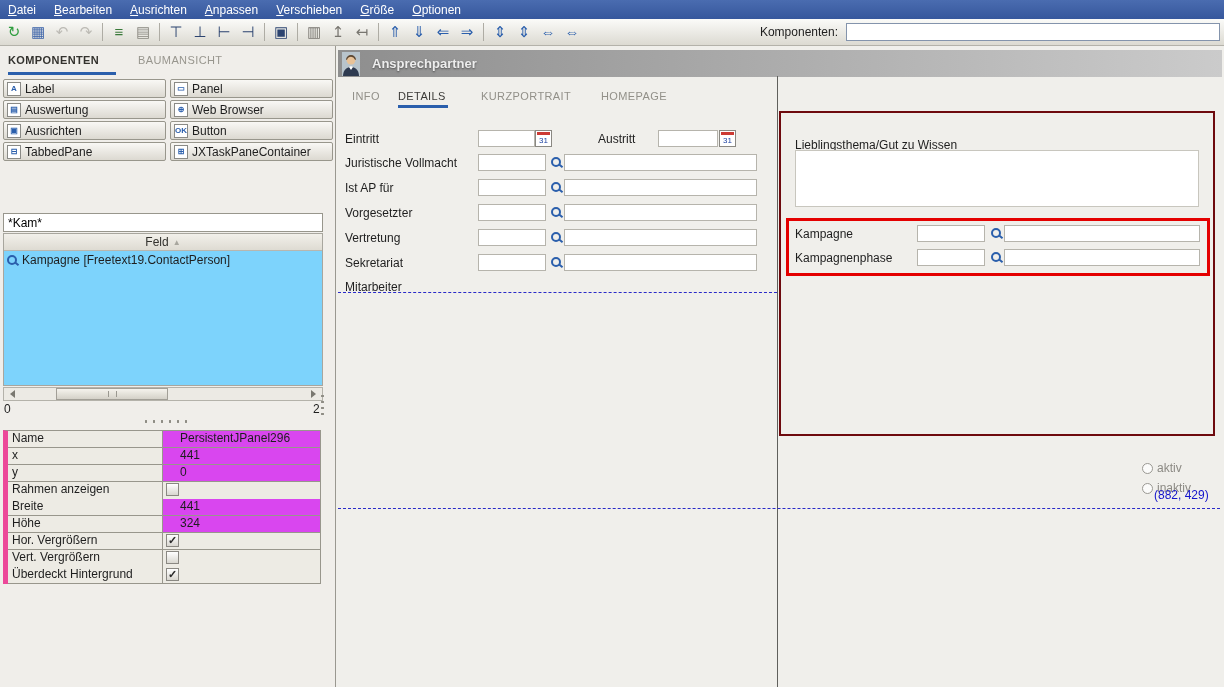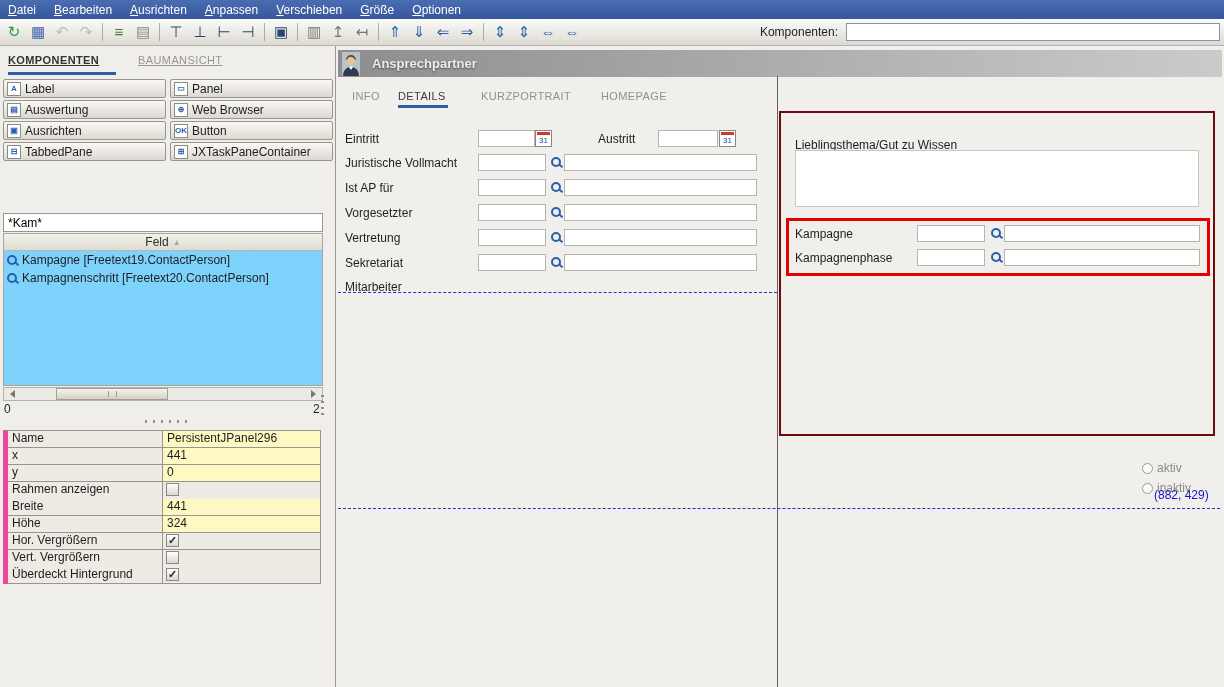--- a/index.html
+++ b/index.html
@@ -20,21 +20,21 @@
     display:flex; align-items:center; gap:2px; padding:0 3px; }
   .tbi { width:22px; height:20px; flex:none; text-align:center; line-height:20px;
     font-size:15px; border-radius:2px; }
   .tbsep { width:1px; height:18px; background:#aeaca4; margin:0 3px; flex:none; }
   .tb-label { margin-left:auto; margin-right:6px; font-size:12px; color:#1e1e1e; }
   .tb-input { width:374px; height:18px; flex:none; margin-right:1px;
     border:1px solid #8494ac; background:#fff; font-size:12px; font-family:inherit; }
   
   .leftpanel { position:absolute; left:0; top:46px; width:336px; height:641px;
     background:#f0eeea; border-right:1px solid #9a9890; }
-  .lp-tab { position:absolute; font-size:11px; letter-spacing:.4px; color:#98968e; cursor:default;text-decoration:underline; }
+  .lp-tab { position:absolute; font-size:11px; letter-spacing:.4px; color:#98968e; cursor:default; }
   .lp-tab.active { color:#33322e; font-weight:bold; }
   .lp-tab-underline { position:absolute; left:8px; top:26px; width:108px; height:3px; background:#2b5fac; }
   .palette { position:absolute; left:3px; top:33px; width:330px;
     display:grid; grid-template-columns:1fr 1fr; gap:2px 4px; }
   .pal-btn { height:19px; background:linear-gradient(#f9f8f5,#dcd9d1);
     border:1px solid #98968c; border-radius:2px; display:flex; align-items:center;
     gap:4px; padding:0 3px; font-size:12px; color:#1e1e1e; white-space:nowrap; overflow:hidden; }
   .pal-ico { width:14px; height:14px; flex:none; background:#fff; border:1px solid #8a8a86;
     font-size:8px; line-height:12px; text-align:center; color:#2b5fac; font-weight:bold; }
   .lp-dd { position:absolute; left:3px; top:142px; width:320px; height:19px;
@@ -67,22 +67,22 @@
     background-image:radial-gradient(circle,#8e8c84 1.1px,transparent 1.4px);
     background-size:8px 5px; }
   .grip-v { position:absolute; left:320px; top:347px; width:5px; height:26px;
     background-image:radial-gradient(circle,#8e8c84 1.1px,transparent 1.4px);
     background-size:5px 6px; }
   .prop-table { position:absolute; left:3px; top:384px; width:318px;
     border-top:1px solid #98968c; border-left:5px solid #ec4899; background:#fff; }
   .prop-row { display:grid; grid-template-columns:155px 1fr; height:17px; }
   .prop-name { background:#edebe4; border-right:1px solid #98968c; border-bottom:1px solid #98968c;
     font-size:12px; color:#1e1e1e; padding-left:4px; line-height:15px; white-space:nowrap; overflow:hidden; }
-  .prop-val { background:#fef9c3; border-right:1px solid #98968c; border-bottom:1px solid #98968c;
-    font-size:12px; color:#1e1e1e; padding-left:4px; line-height:15px; }
+  .prop-val { background:#d946ef; border-right:1px solid #98968c; border-bottom:1px solid #98968c;
+    font-size:12px; color:#1e1e1e; padding-left:17px; line-height:15px; }
   .prop-val.cbcell { background:#edebe4; padding-left:0; }
   .cb { display:inline-block; width:13px; height:13px; margin:1px 0 0 3px;
     background:linear-gradient(#ffffff,#d9d7d0); border:1px solid #8a8882;
     font-size:11px; line-height:10px; text-align:center; color:#2a2a2a; font-weight:bold; }
   
   .designer { position:absolute; left:336px; top:46px; width:888px; height:641px; background:#f0efeb; }
   .d-header { position:absolute; left:2px; top:4px; width:884px; height:27px;
     background:linear-gradient(to right,#8e8e8e,#cbcbcb); display:flex; align-items:center; }
   .d-avatar { margin-left:4px; flex:none; }
   .d-title { margin-left:12px; font-size:13px; font-weight:bold; color:#ededed;
@@ -205,24 +205,20 @@
 
   <div class="lp-list">
     <div class="lp-list-header">
       <span>Feld</span>
       <span class="sort-glyph">▲</span>
     </div>
     <div class="lp-item">
       <span class="mag" style="position:relative;flex:none;"></span>
       <span>Kampagne [Freetext19.ContactPerson]</span>
     </div>
-    <div class="lp-item">
-      <span class="mag" style="position:relative;flex:none;"></span>
-      <span>Kampagnenschritt [Freetext20.ContactPerson]</span>
-    </div>
   </div>
 
   <div class="lp-hscroll">
     <span class="hs-btn" style="left:0;">
         <span class="tri-l"></span>
       </span>
     <span class="hs-thumb"></span>
     <span class="hs-btn" style="right:0;">
         <span class="tri-r"></span>
       </span>

